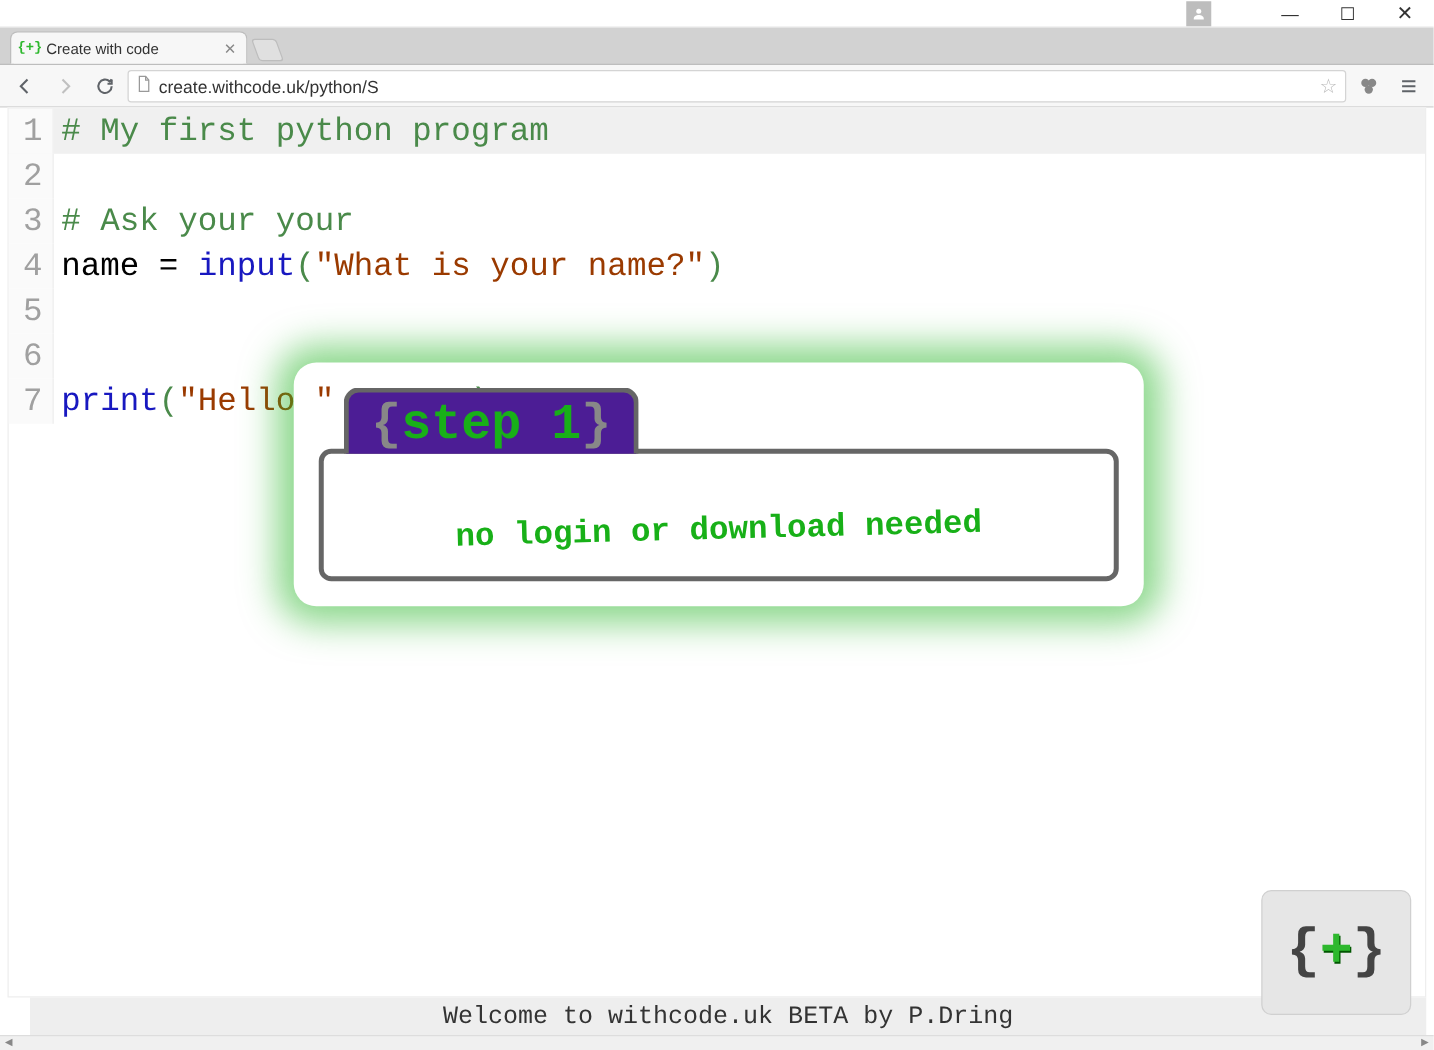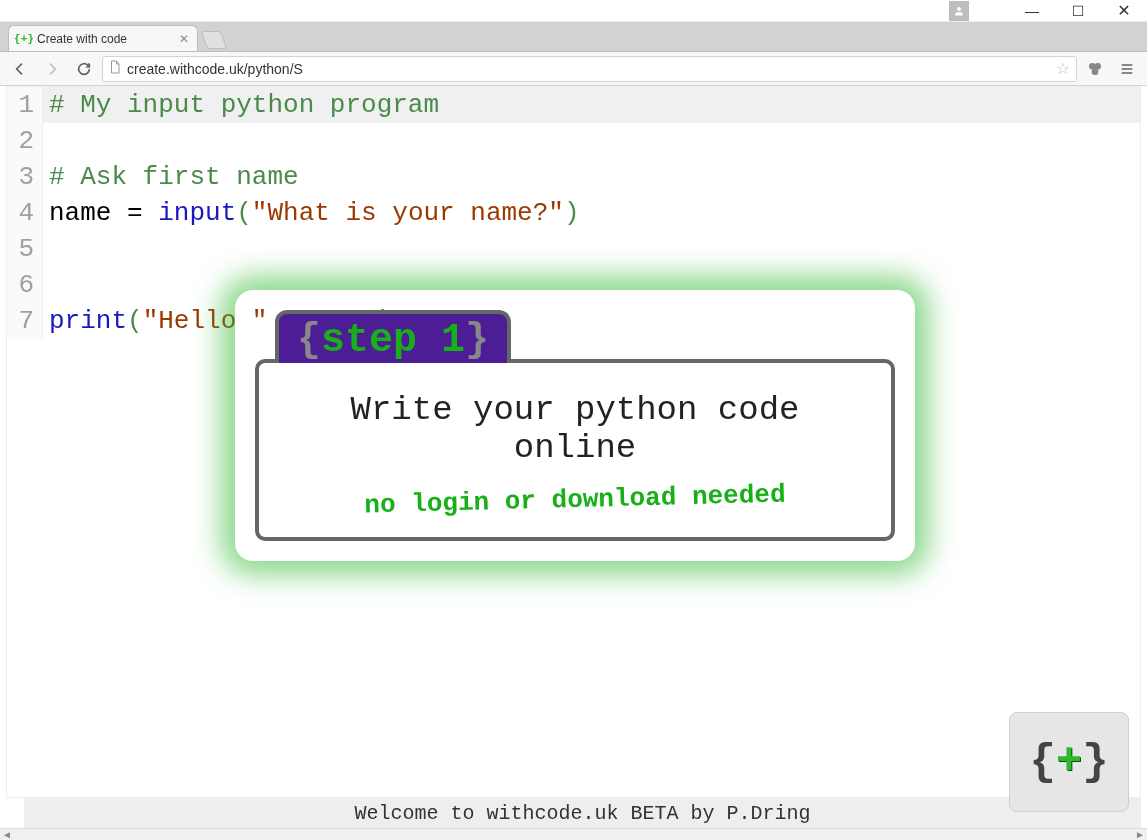--- a/index.html
+++ b/index.html
@@ -125,29 +125,29 @@
     <svg width="16" height="16" viewBox="0 0 24 24" stroke="#5f6368" stroke-width="2.5">
         <path d="M4 6h16M4 12h16M4 18h16"></path>
       </svg>
   </div>
 </div>
 
 <div class="editor-wrap">
   <div class="editor" id="editor">
       <div class="code-line active">
         <div class="gutter">1</div>
-        <div class="code"><span class="c-com"># My input python program</span></div>
+        <div class="code"><span class="c-com"># My first python program</span></div>
       </div>
       <div class="code-line">
         <div class="gutter">2</div>
         <div class="code"><span class="c-id"></span></div>
       </div>
       <div class="code-line">
         <div class="gutter">3</div>
-        <div class="code"><span class="c-com"># Ask first name</span></div>
+        <div class="code"><span class="c-com"># Ask your your</span></div>
       </div>
       <div class="code-line">
         <div class="gutter">4</div>
         <div class="code"><span class="c-id">name </span><span class="c-op">= </span><span class="c-fn">input</span><span class="c-par">(</span><span class="c-str">"What is your name?"</span><span class="c-par">)</span></div>
       </div>
       <div class="code-line">
         <div class="gutter">5</div>
         <div class="code"><span class="c-id"></span></div>
       </div>
       <div class="code-line">
@@ -159,21 +159,20 @@
       </div>
     </div>
 </div>
 
 <div class="callout-wrap">
   <div class="callout-glow"></div>
   <div class="callout-tab">
     <span class="bracket">{</span><span class="step">step 1</span><span class="bracket">}</span>
   </div>
   <div class="callout-body">
-    <div class="line1">Write your python code online</div>
     <div class="line2">no login or download needed</div>
   </div>
 </div>
 
 <div class="statusbar">
   <span>Welcome to withcode.uk BETA by P.Dring</span>
 </div>
 
 <div class="logo-btn">
   <span class="bracket">{</span>

